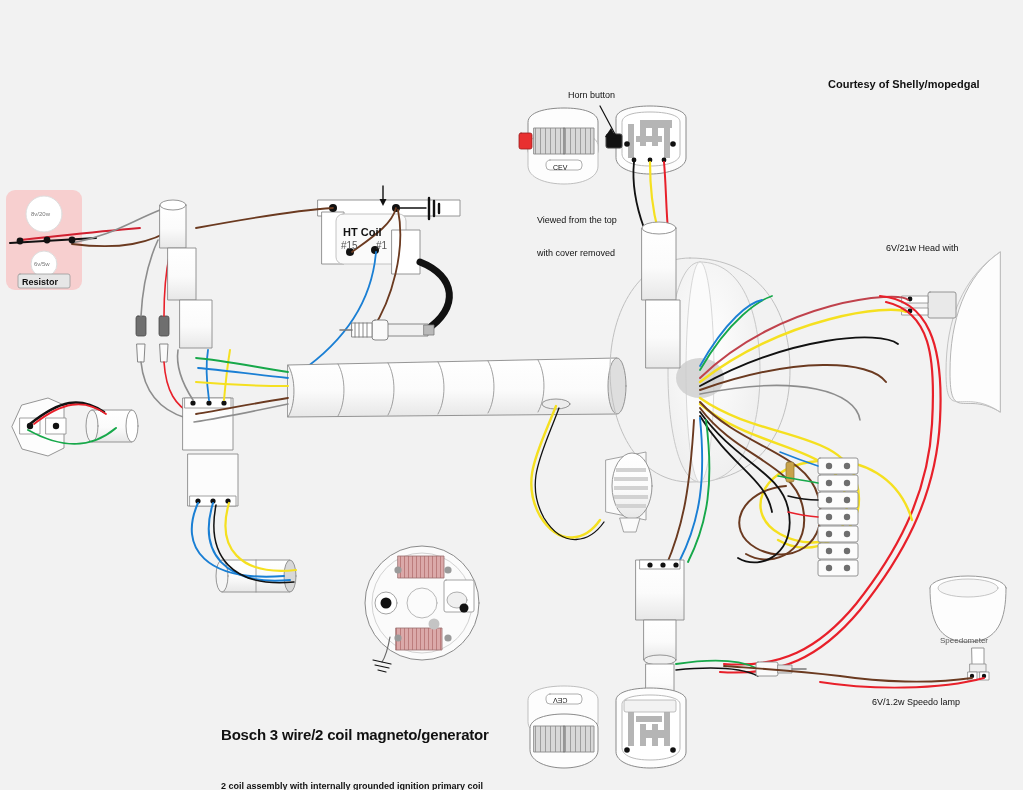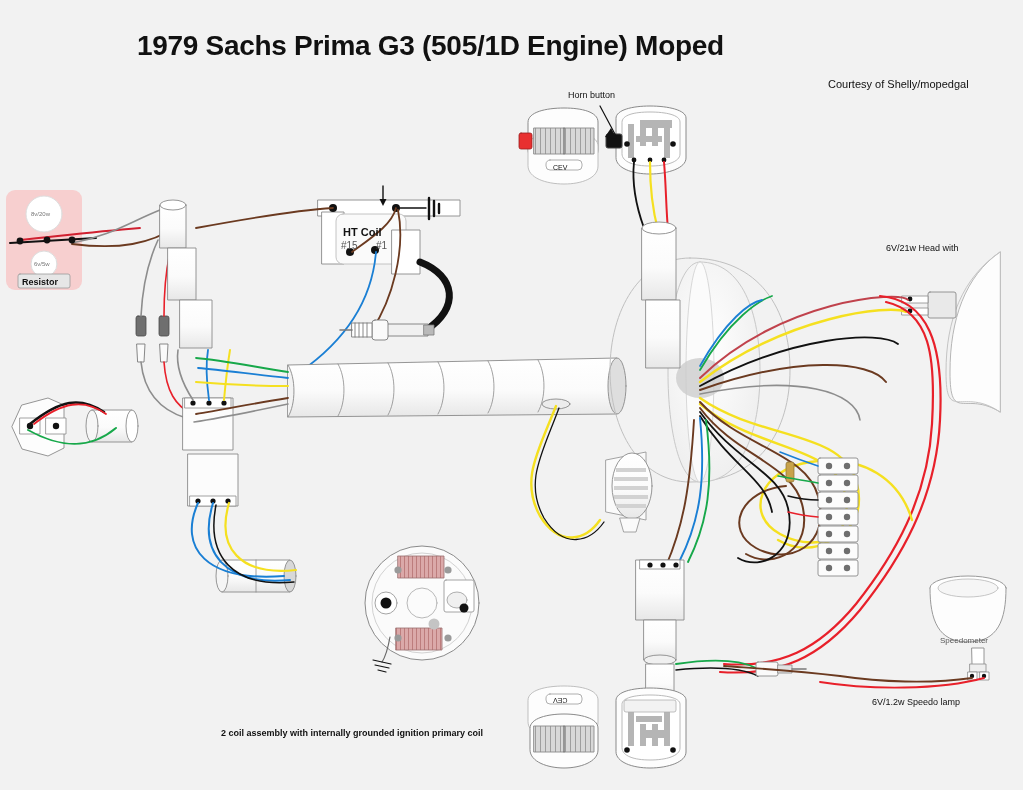--- a/index.html
+++ b/index.html
@@ -3,21 +3,21 @@
 <meta charset="utf-8">
 <title>1979 Sachs Prima G3 Wiring Diagram</title>
 <style>
   html,body{margin:0;padding:0;background:#f2f2f2;}
   body{width:1023px;height:790px;overflow:hidden;
        font-family:"Liberation Sans","DejaVu Sans",sans-serif;color:#111;}
   #stage{position:relative;width:1023px;height:790px;background:#f2f2f2;}
   #wires{position:absolute;left:0;top:0;width:1023px;height:790px;}
   .lbl{position:absolute;white-space:pre;}
   #title{left:137px;top:30px;font-size:28px;font-weight:bold;letter-spacing:-0.3px;}
-  #courtesy{left:828px;top:78px;font-size:11px;font-weight:normal;}
+  #courtesy{left:828px;top:78px;font-size:11px;font-weight:bold;}
   #horn-label{left:568px;top:90px;font-size:9px;}
   #view-note{left:537px;top:193px;font-size:9px;line-height:11px;}
   #head-lamp-label{left:886px;top:243px;font-size:9px;}
   #speedo-lamp-label{left:872px;top:697px;font-size:9px;}
   #speedo-word{left:940px;top:600px;font-size:8px;color:#555;margin-top:36px;}
   #legend{left:221px;top:690px;}
   #legend .l1{font-size:15px;font-weight:bold;letter-spacing:-0.2px;}
   #legend .l2{font-size:9px;font-weight:bold;margin-top:2px;}
   #resistor-word{left:22px;top:277px;font-size:9px;font-weight:bold;}
   #ht-coil-word{left:343px;top:226px;font-size:11px;font-weight:bold;}
@@ -420,45 +420,49 @@
         <circle cx="972" cy="676" r="2.2" fill="#111"></circle>
         <circle cx="984" cy="676" r="2.2" fill="#111"></circle>
       </g>
       <path d="M972 678 C930 684 880 682 840 676" stroke="#6b3a20" stroke-width="1.9"></path>
       <path d="M984 678 C940 690 870 690 820 682" stroke="#e8202a" stroke-width="1.9"></path>
       <path d="M840 676 C790 670 750 668 724 666" stroke="#6b3a20" stroke-width="1.9"></path>
 
     </g>
   </svg>
 
-  <div class="lbl" id="title">1979 Sachs Prima G3 (505/1D Engine) Moped</div>
 
   <div class="lbl" id="courtesy">Courtesy of Shelly/mopedgal</div>
 
   <div class="lbl" id="horn-label">Horn button</div>
 
+  <div class="lbl" id="view-note">
+    <div>Viewed from the top</div>
+    <div>with cover removed</div>
+  </div>
 
   <div class="lbl" id="head-lamp-label">6V/21w Head with</div>
 
   <div class="lbl" id="speedo-lamp-label">6V/1.2w Speedo lamp</div>
 
   <div class="lbl" id="speedo-word">Speedometer</div>
 
   <div class="lbl" id="resistor-word">Resistor</div>
 
   <div class="lbl rbulb" style="left:31px;top:211px;">8v/20w</div>
   <div class="lbl rbulb" style="left:34px;top:261px;">6v/5w</div>
 
   <div class="lbl" id="ht-coil-word">HT Coil</div>
   <div class="lbl" id="ht15">#15</div>
   <div class="lbl" id="ht1">#1</div>
 
   <div class="lbl" id="cev1">CEV</div>
   <div class="lbl" id="cev2">CEV</div>
 
   <div class="lbl" id="legend">
+    <div class="l1">Bosch 3 wire/2 coil magneto/generator</div>
     <div class="l2">2 coil assembly with internally grounded ignition primary coil</div>
     
     
     
   </div>
 
 </div>
 
 </body></html>

